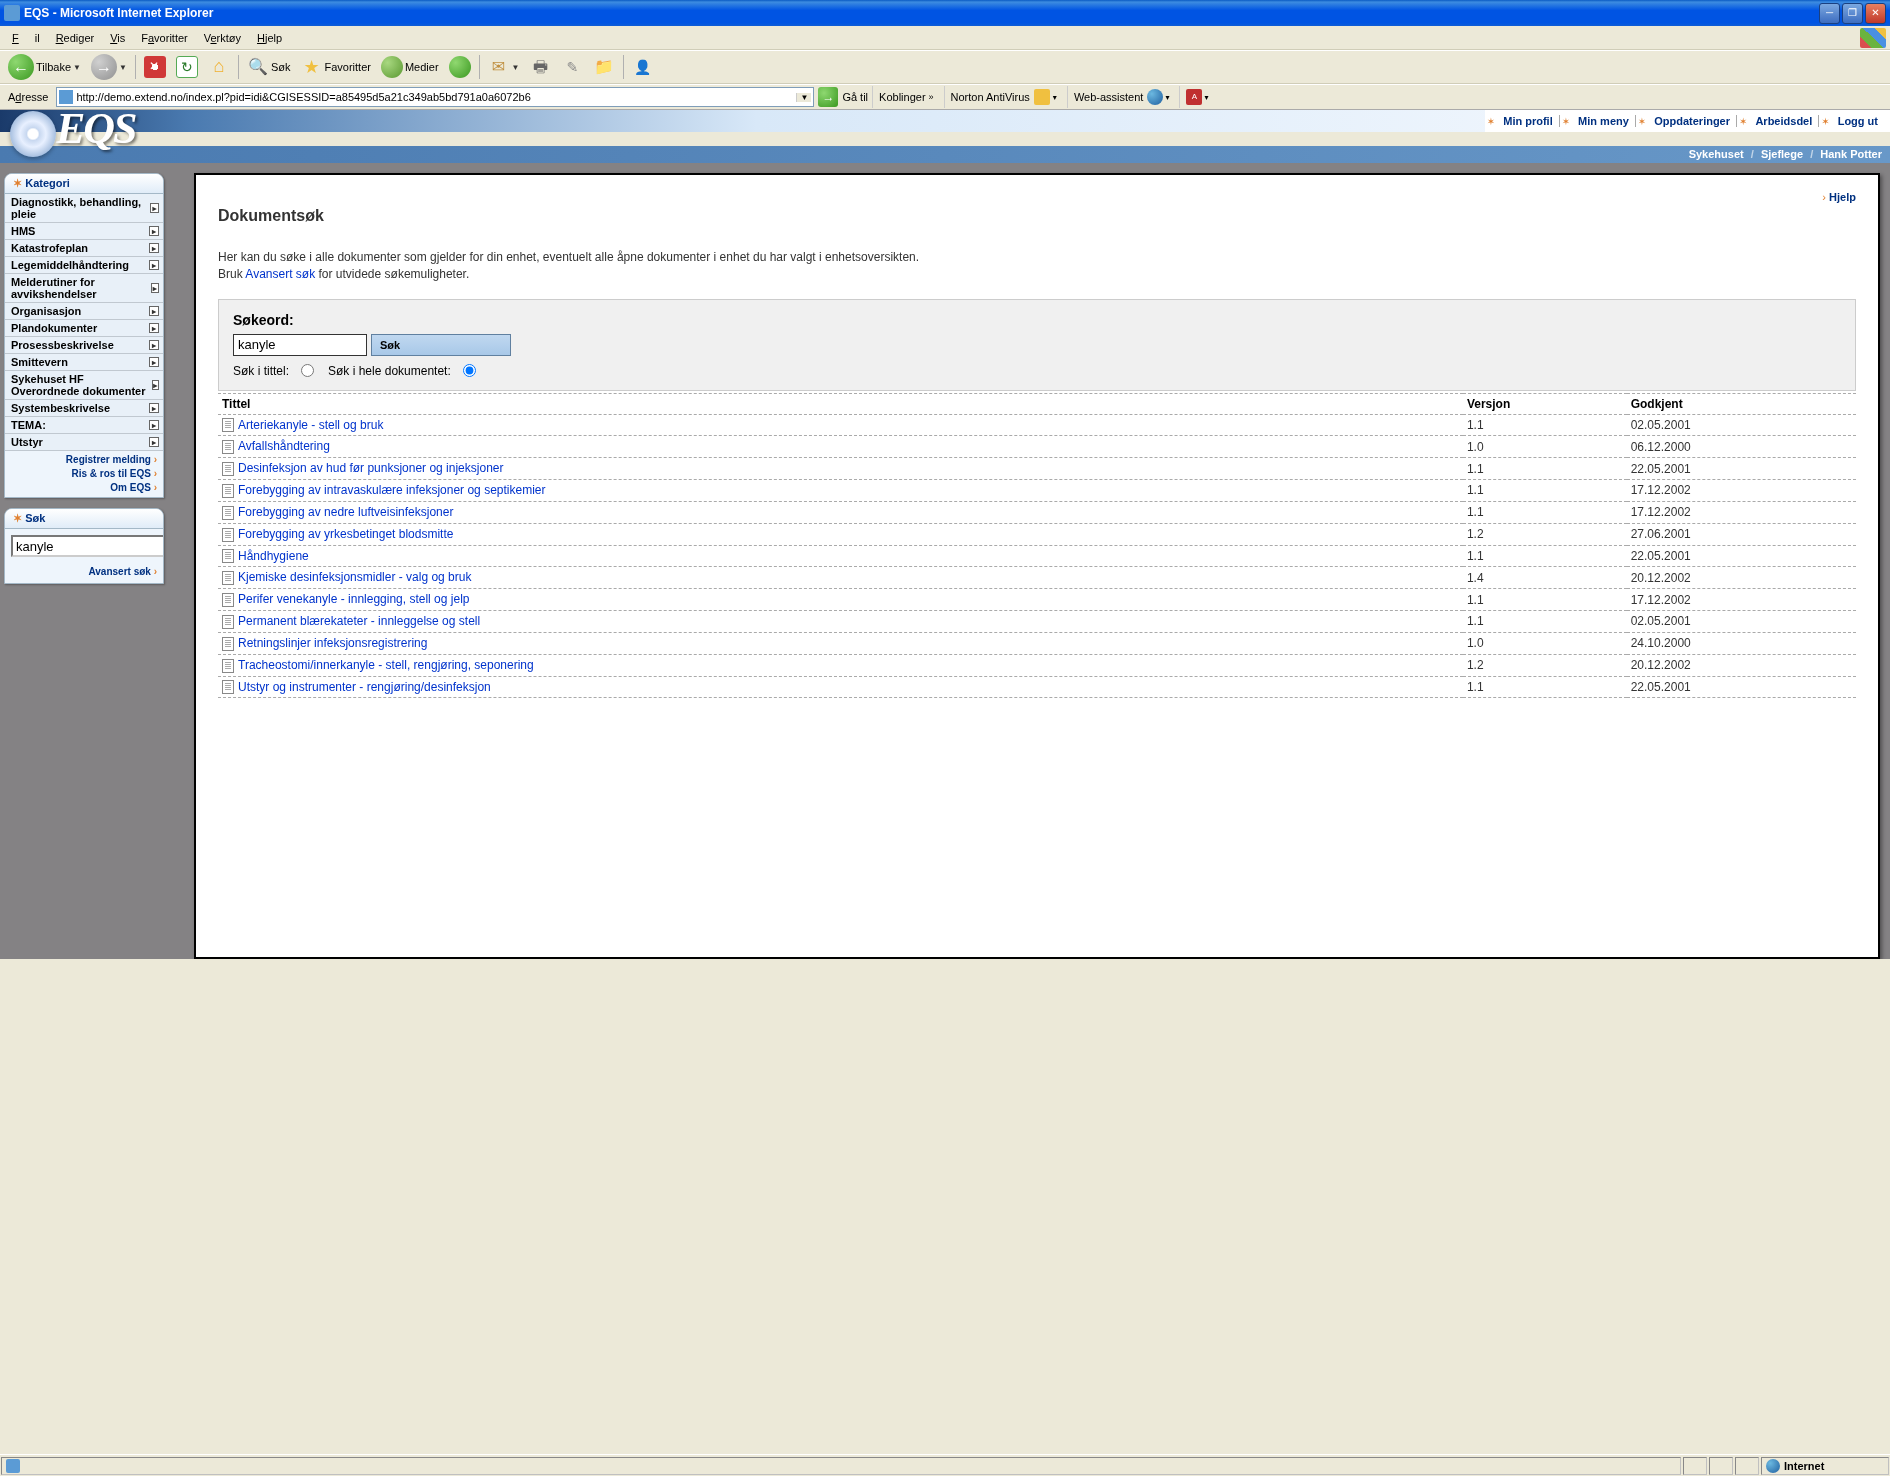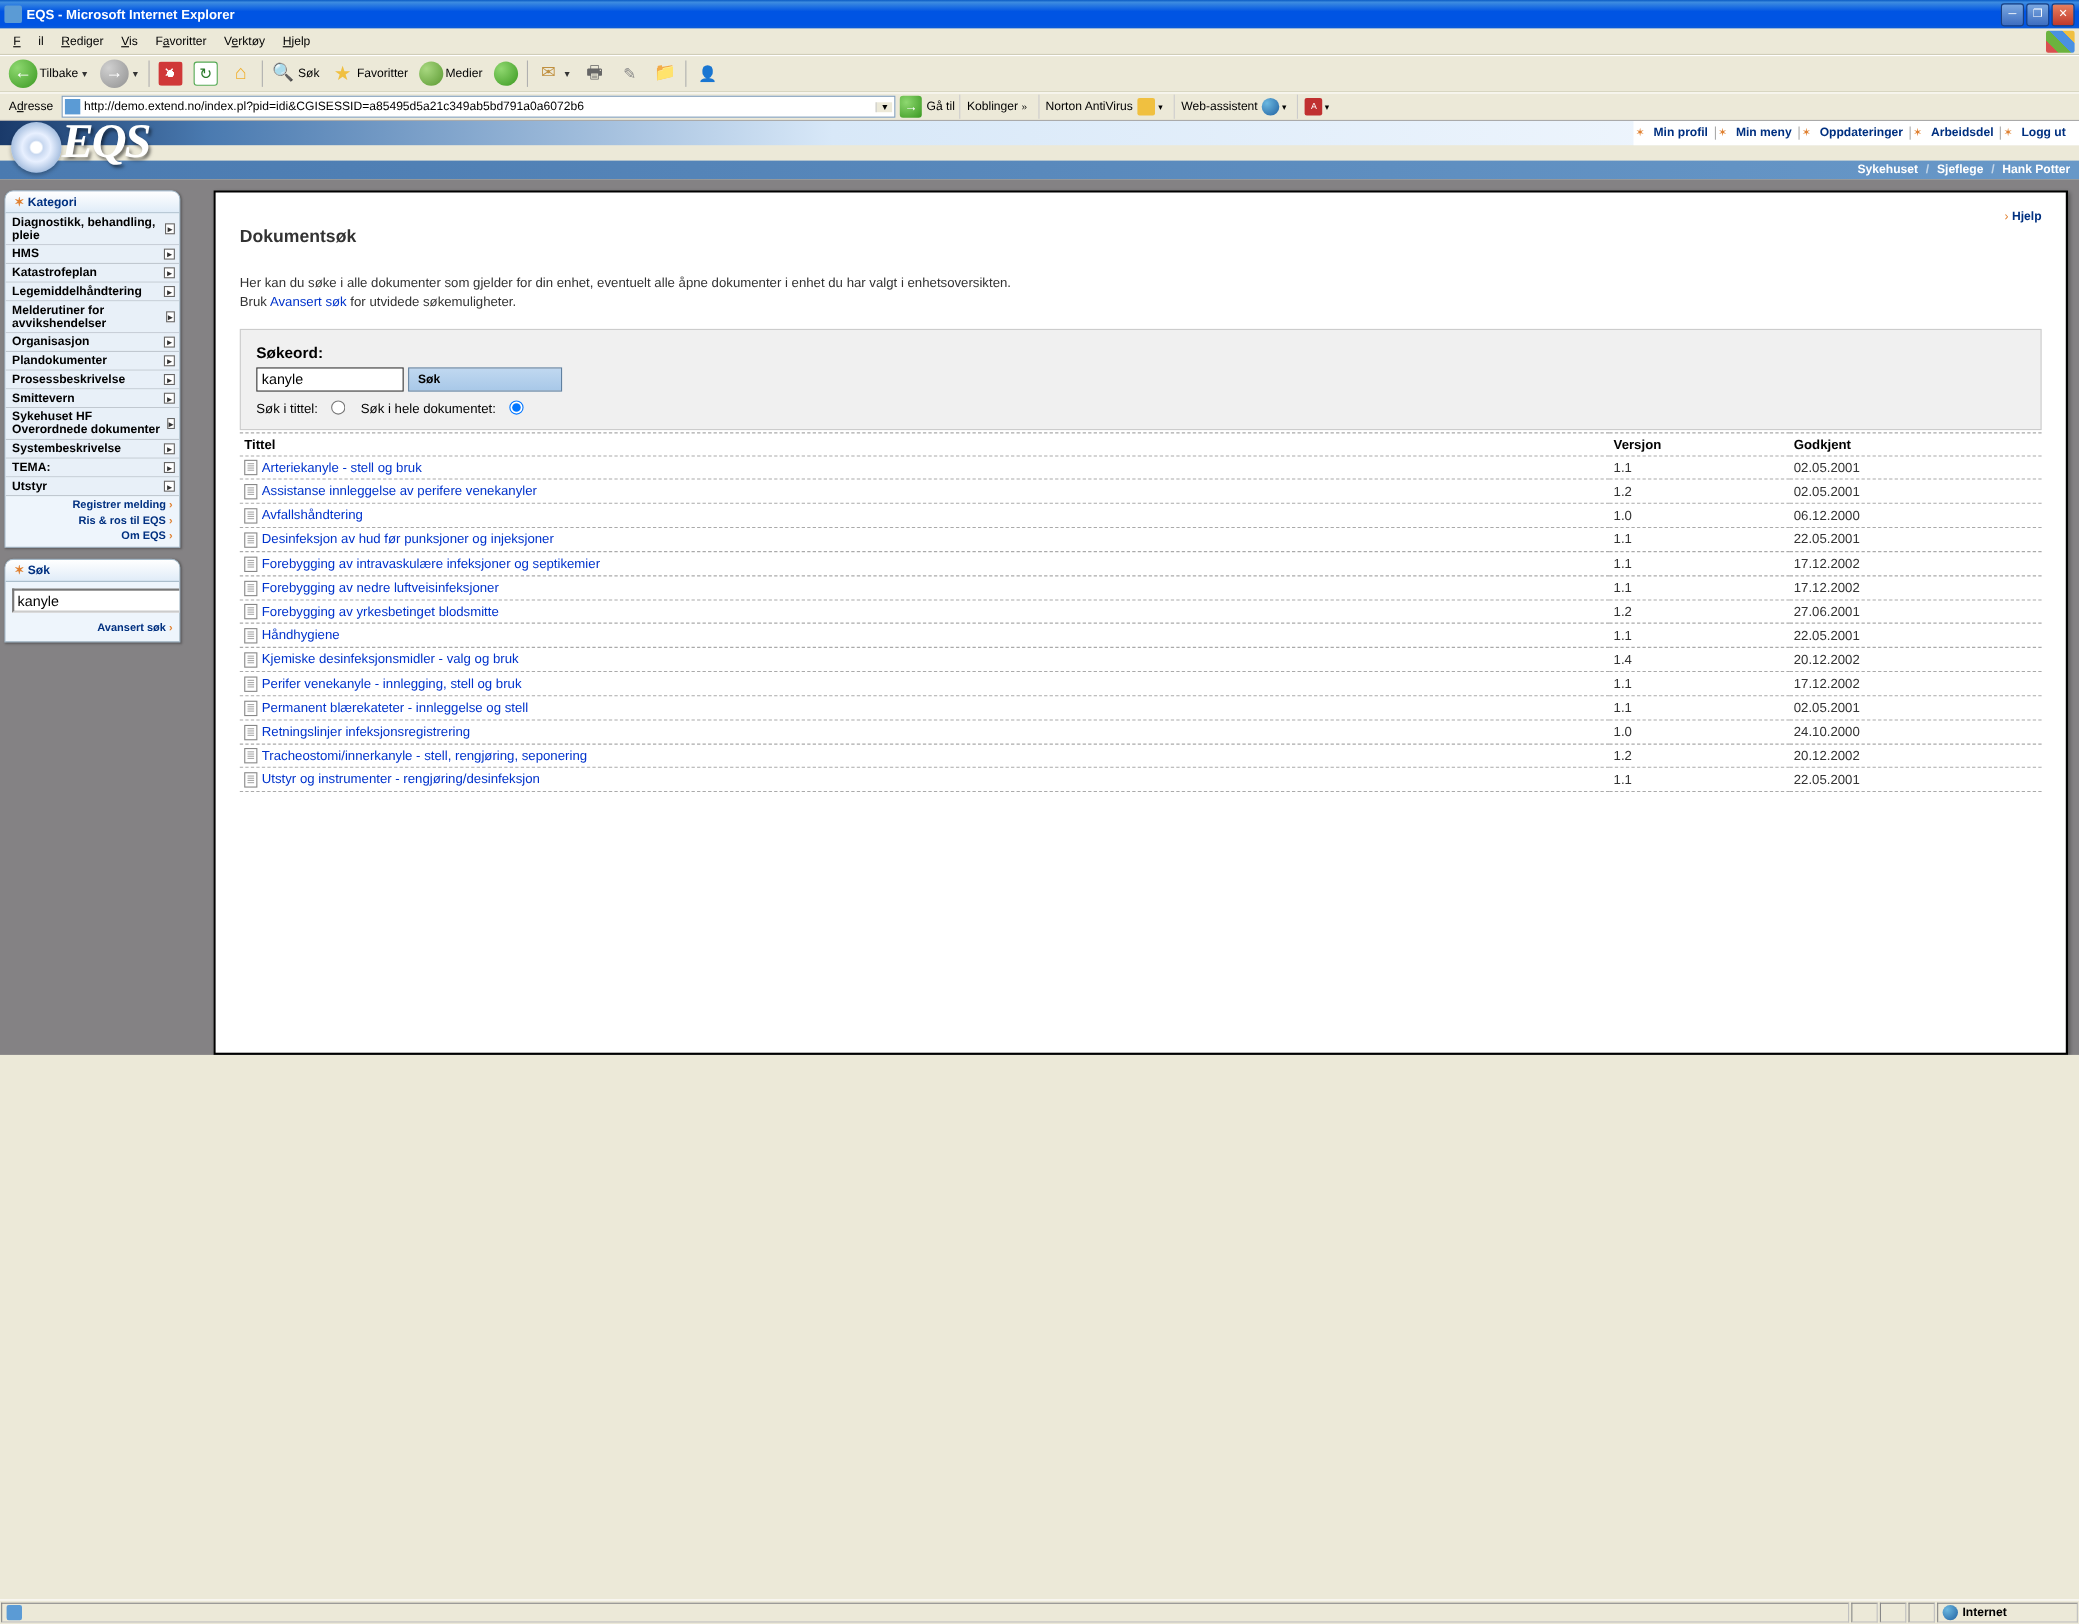--- a/index.html
+++ b/index.html
@@ -360,25 +360,20 @@
           <th class="col-app">Godkjent</th>
         </tr>
       </thead>
       <tbody id="results-body">
           <tr>
             <td><span class="doc-icon"></span><a>Arteriekanyle - stell og bruk</a></td>
             <td>1.1</td>
             <td>02.05.2001</td>
           </tr>
           <tr>
-            <td><span class="doc-icon"></span><a>Assistanse innleggelse av perifere venekanyler</a></td>
-            <td>1.2</td>
-            <td>02.05.2001</td>
-          </tr>
-          <tr>
             <td><span class="doc-icon"></span><a>Avfallshåndtering</a></td>
             <td>1.0</td>
             <td>06.12.2000</td>
           </tr>
           <tr>
             <td><span class="doc-icon"></span><a>Desinfeksjon av hud før punksjoner og injeksjoner</a></td>
             <td>1.1</td>
             <td>22.05.2001</td>
           </tr>
           <tr>
@@ -400,21 +395,21 @@
             <td><span class="doc-icon"></span><a>Håndhygiene</a></td>
             <td>1.1</td>
             <td>22.05.2001</td>
           </tr>
           <tr>
             <td><span class="doc-icon"></span><a>Kjemiske desinfeksjonsmidler - valg og bruk</a></td>
             <td>1.4</td>
             <td>20.12.2002</td>
           </tr>
           <tr>
-            <td><span class="doc-icon"></span><a>Perifer venekanyle - innlegging, stell og bruk</a></td>
+            <td><span class="doc-icon"></span><a>Perifer venekanyle - innlegging, stell og jelp</a></td>
             <td>1.1</td>
             <td>17.12.2002</td>
           </tr>
           <tr>
             <td><span class="doc-icon"></span><a>Permanent blærekateter - innleggelse og stell</a></td>
             <td>1.1</td>
             <td>02.05.2001</td>
           </tr>
           <tr>
             <td><span class="doc-icon"></span><a>Retningslinjer infeksjonsregistrering</a></td>

